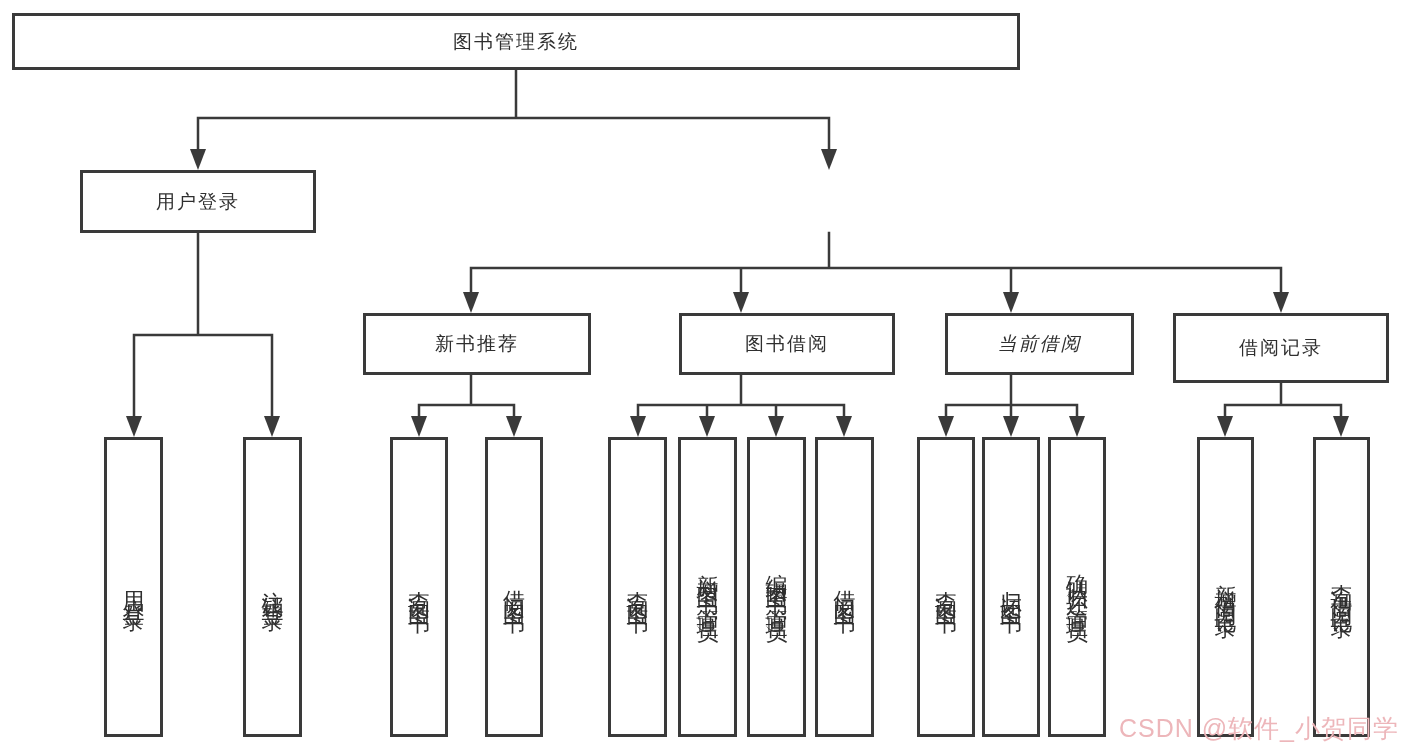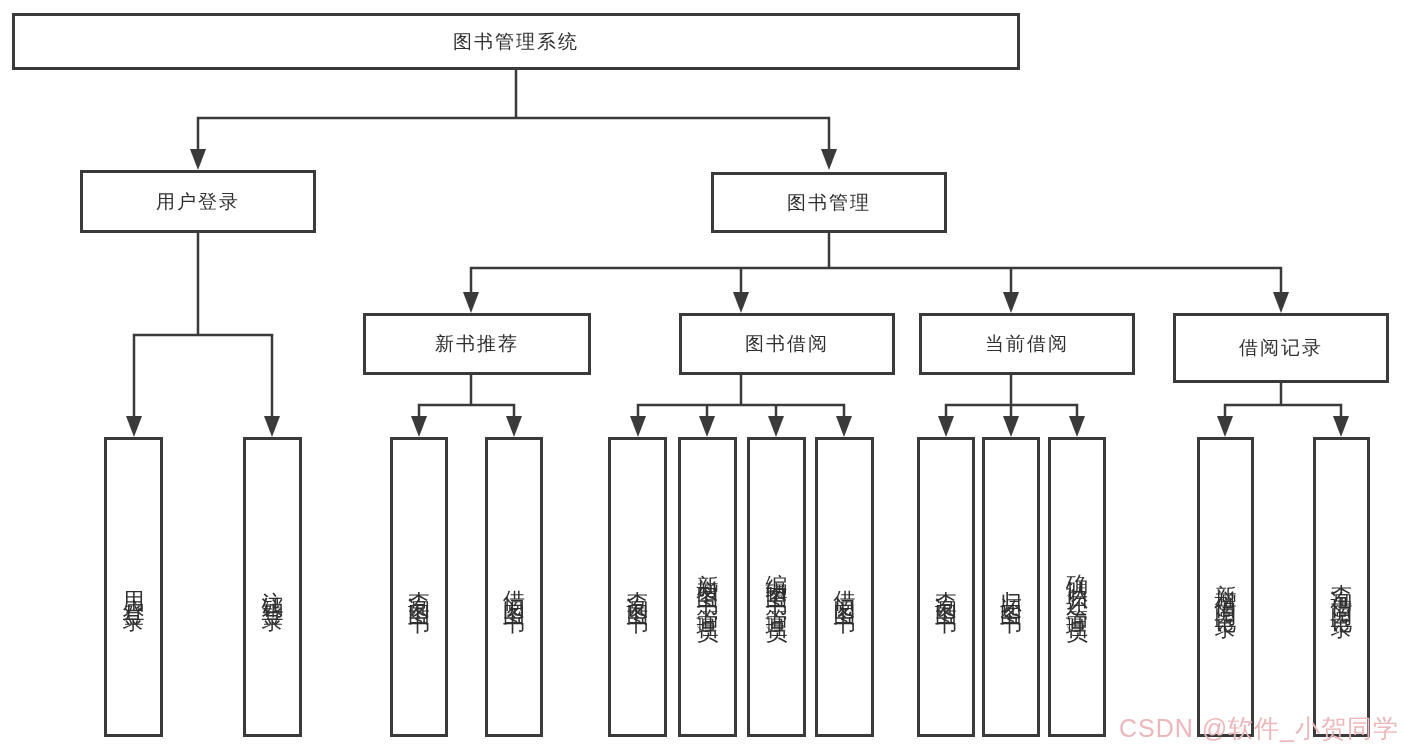--- a/index.html
+++ b/index.html
@@ -104,31 +104,28 @@
     </g>
   </svg>
 
   <div class="node" style="left:12px; top:13px; width:1008px; height:57px;">
     <span class="htext">图书管理系统</span>
   </div>
 
   <div class="node" style="left:80px; top:170px; width:236px; height:63px;">
     <span class="htext">用户登录</span>
   </div>
-  <div class="node" style="left:711px; top:172px; width:236px; height:61px;">
-    <span class="htext">图书管理</span>
-  </div>
 
   <div class="node" style="left:363px; top:313px; width:228px; height:62px;">
     <span class="htext">新书推荐</span>
   </div>
   <div class="node" style="left:633px; top:313px; width:216px; height:62px;margin-left:46px;">
     <span class="htext">图书借阅</span>
   </div>
-  <div class="node" style="left:919px; top:313px; width:216px; height:62px;">
+  <div class="node" style="left:945px; top:313px; width:189px; height:62px;font-style:italic;">
     <span class="htext">当前借阅</span>
   </div>
   <div class="node" style="left:1173px; top:313px; width:216px; height:70px;">
     <span class="htext">借阅记录</span>
   </div>
 
   <div class="node leaf" style="left:104px; width:59px;">
     <span class="vtext">用户登录</span>
   </div>
   <div class="node leaf" style="left:243px; width:59px;">

